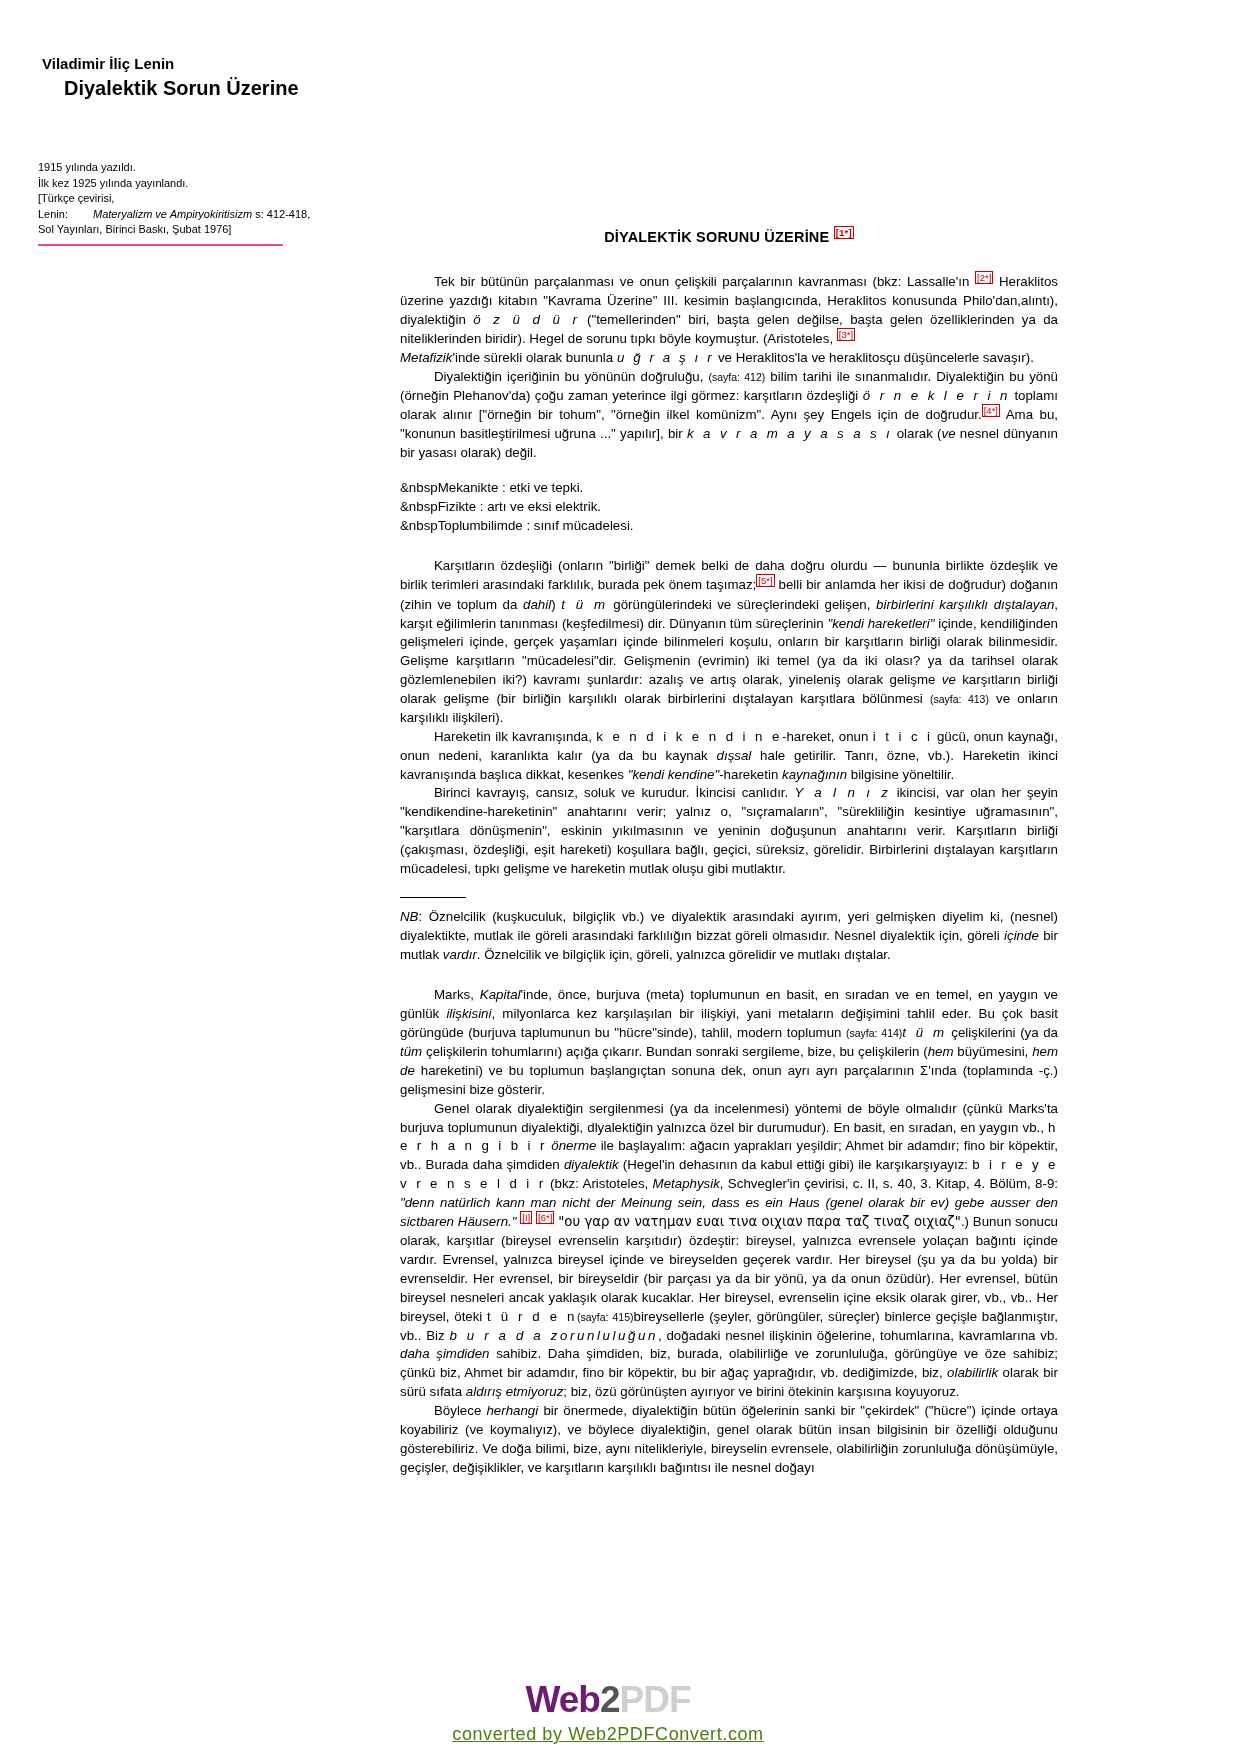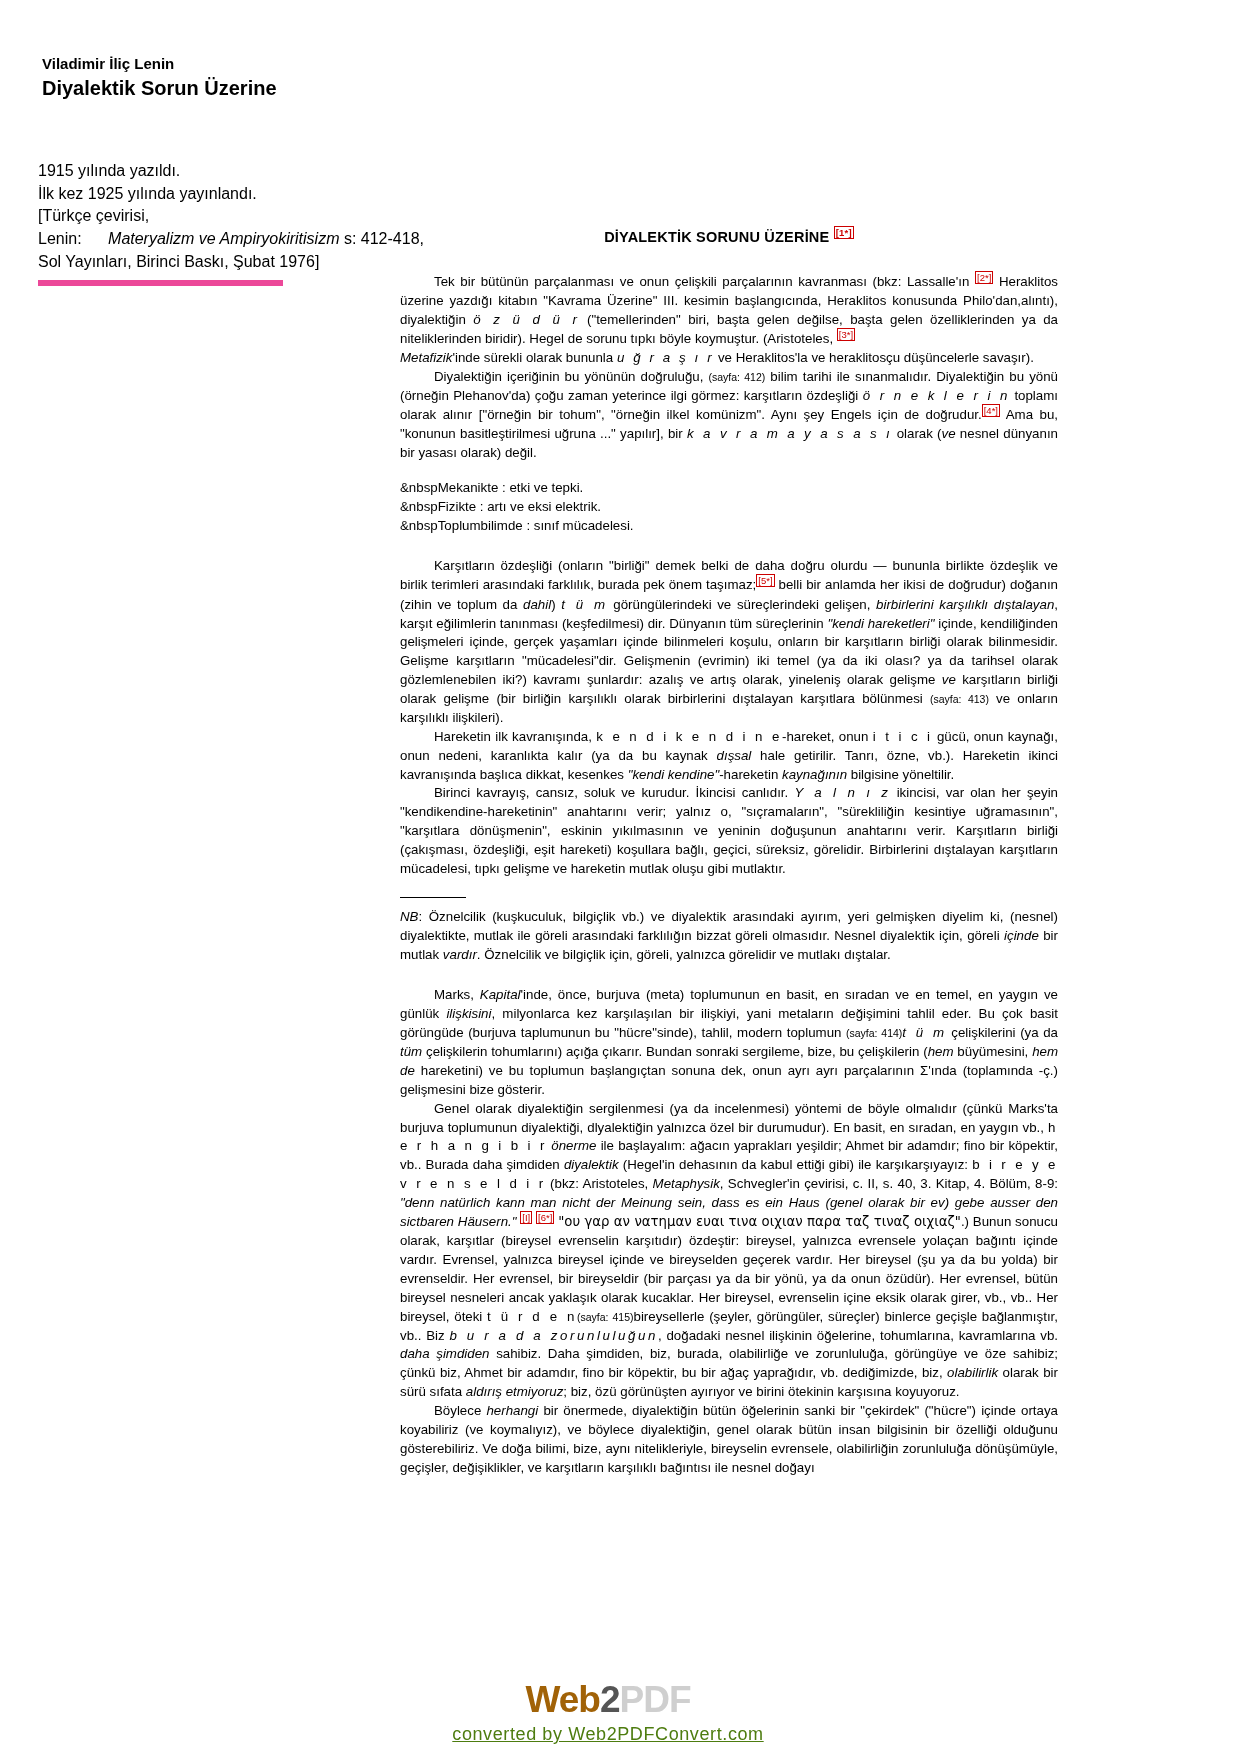--- a/index.html
+++ b/index.html
@@ -33,32 +33,33 @@
     font-size: 15px;
     font-weight: bold;
     line-height: 1.35;
     letter-spacing: 0px;
   }
   .hdr-title {
     font-size: 20px;
     font-weight: bold;
     line-height: 1.3;
     margin-top: 1px;
+    margin-left: 22px;
   }
 
   
   .colophon {
     position: absolute;
     left: 38px;
     top: 160px;
     width: 245px;
-    font-size: 16px;
+    font-size: 11px;
     line-height: 1.42;
     padding-bottom: 6px;
-    border-bottom: 6px solid #ec4899;
+    border-bottom: 2px solid #ec4899;
   }
   .colophon div { white-space: nowrap; }
   .colophon i { font-style: italic; margin-left: 22px; }
 
   
   .main {
     position: absolute;
     left: 392px;
     top: 228px;
     width: 658px;
@@ -140,21 +141,21 @@
     display: inline-block;
     text-align: center;
     margin-right: 24px;
   }
   .logo {
     font-size: 37px;
     font-weight: bold;
     letter-spacing: -1px;
     line-height: 1;
   }
-  .logo .w { color: #a16207; }
+  .logo .w { color: #701a75; }
   .logo .two { color: #555555; }
   .logo .pdf { color: #cfcfcf; }
   .conv {
     margin-top: 6px;
     font-size: 18px;
     color: #4d7c0f;
     text-decoration: underline;
     letter-spacing: 0.6px;
     cursor: pointer;
   }

